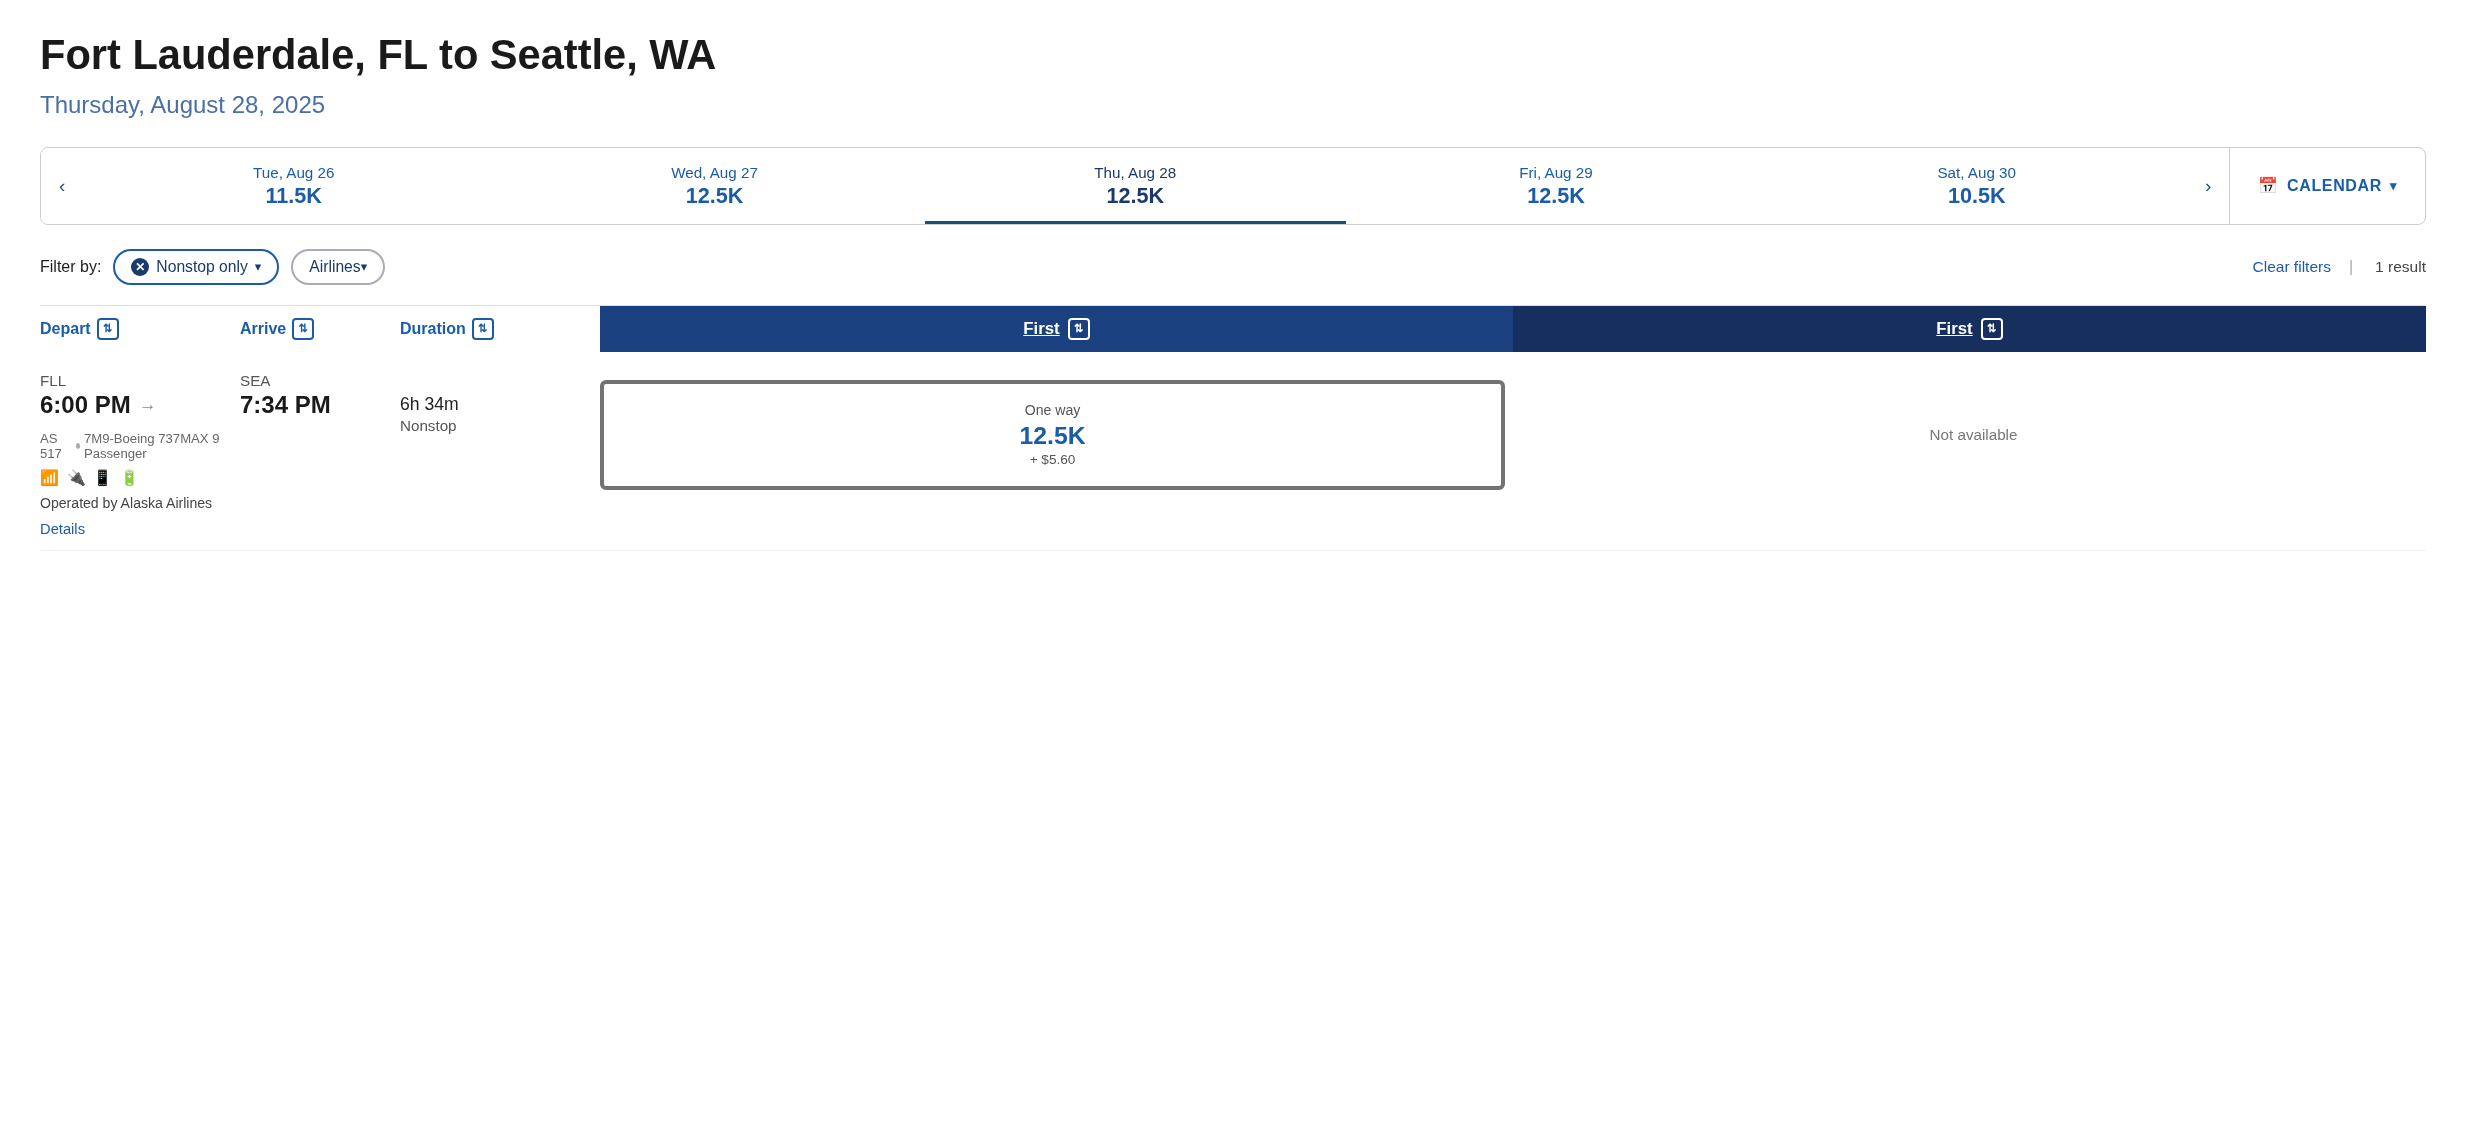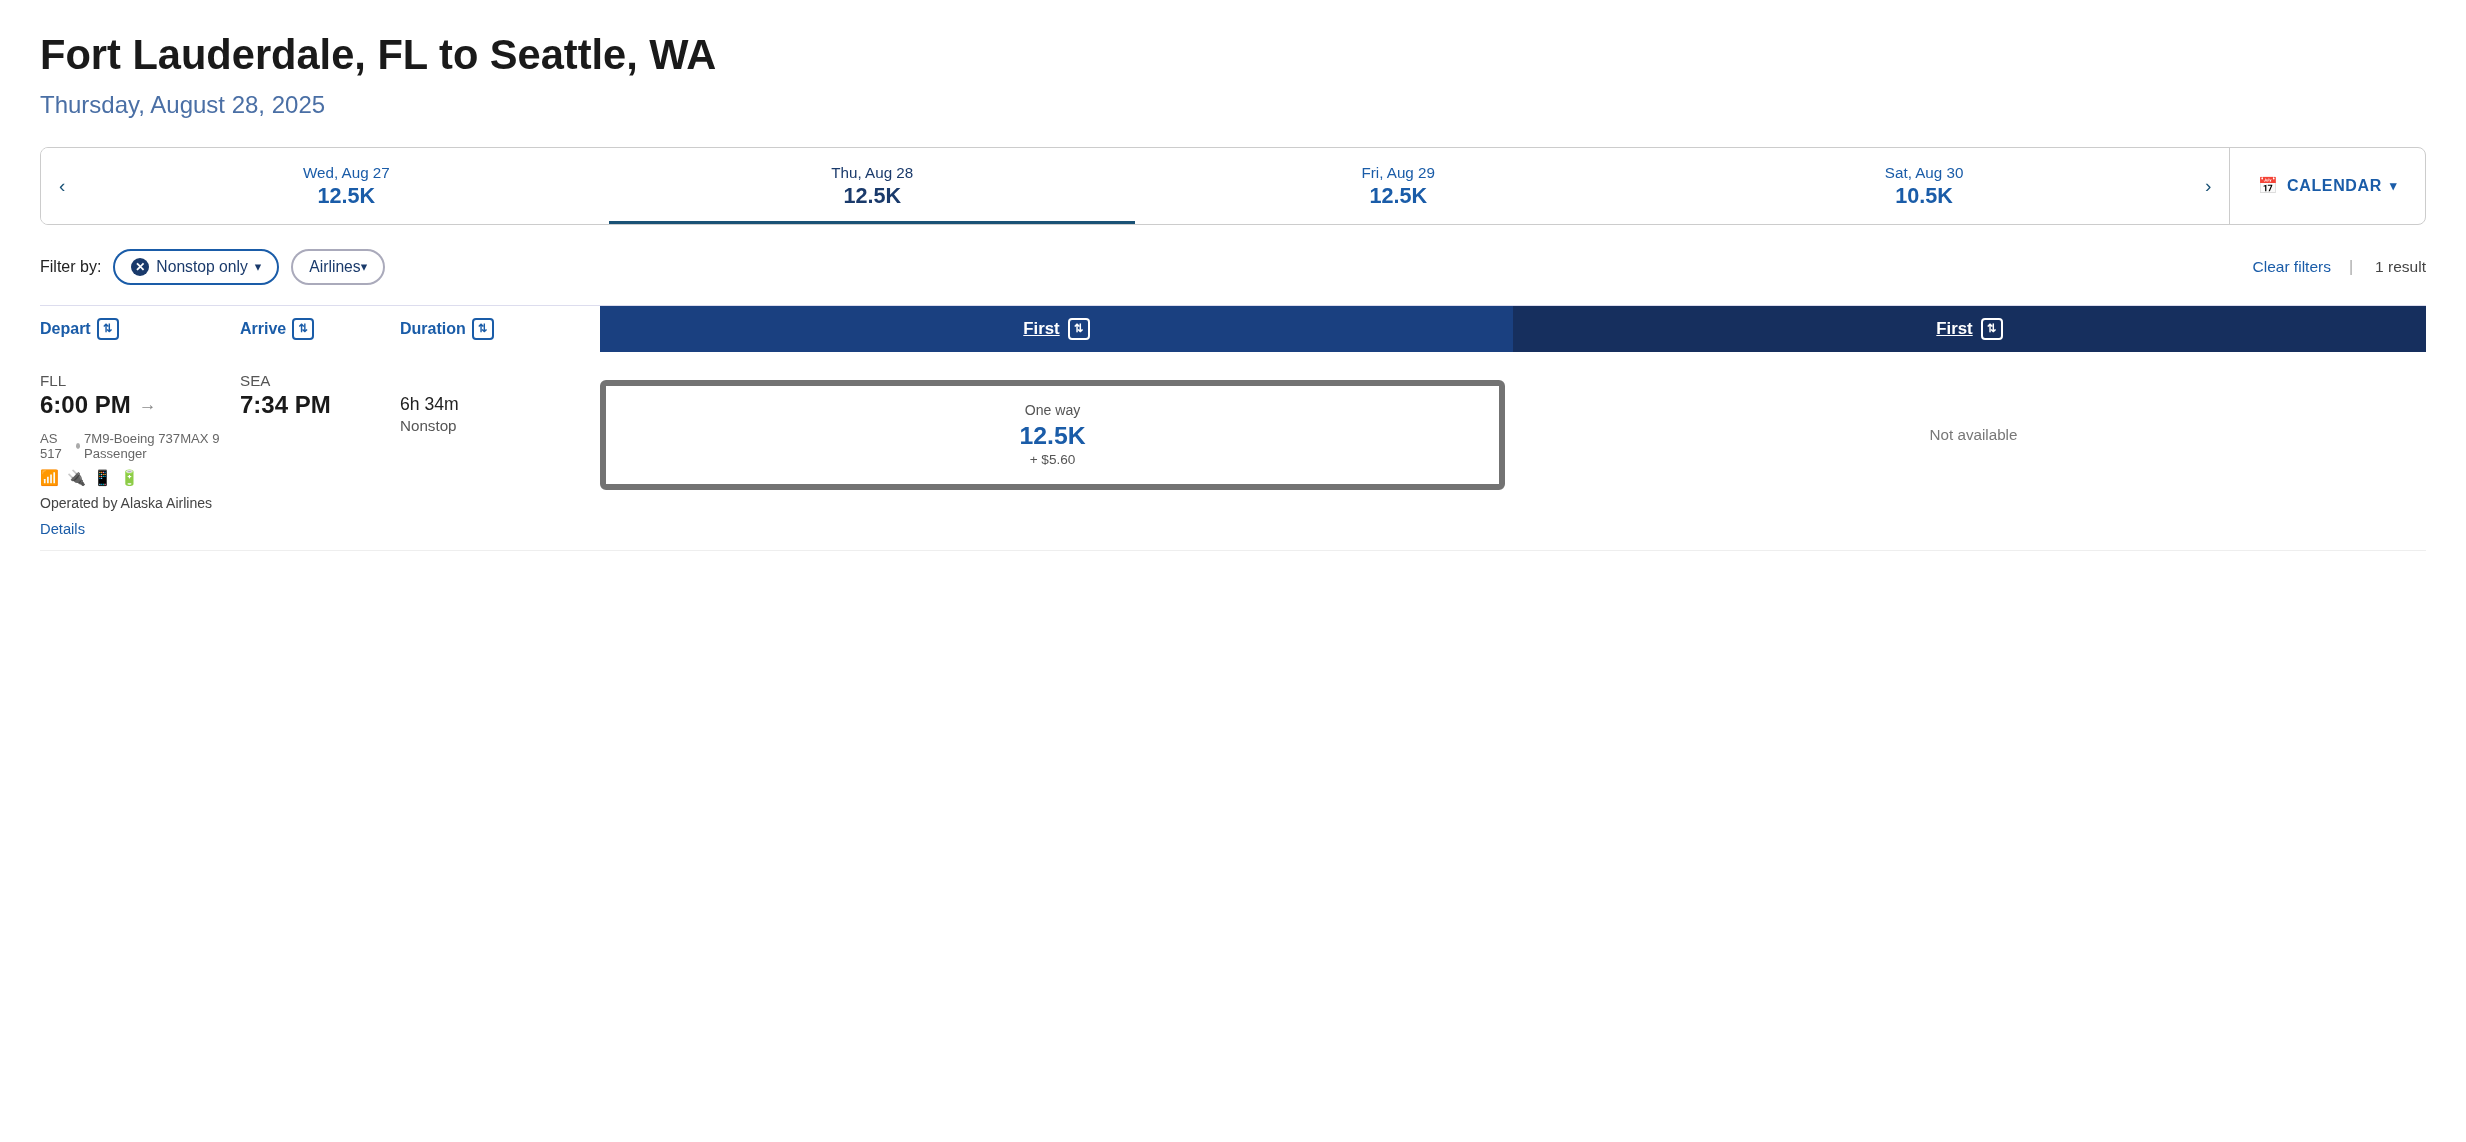--- a/index.html
+++ b/index.html
@@ -317,21 +317,21 @@
       font-weight: 500;
     }
     .nonstop-text {
       font-size: 0.95rem;
       color: #555;
       margin-top: 2px;
     }
 
     
     .price-cell {
-      border: 6px solid #737373;
+      border: 4px solid #737373;
       border-radius: 6px;
       margin: 8px 8px 0 0;
       padding: 6px 16px;
       display: flex;
       flex-direction: column;
       align-items: center;
       justify-content: center;
       min-height: 110px;
       cursor: pointer;
     }
@@ -370,20 +370,24 @@
 </head>
 <body>
 
 <h1 class="page-title">Fort Lauderdale, FL to Seattle, WA</h1>
 <p class="page-subtitle">Thursday, August 28, 2025</p>
 
 <div class="date-bar">
   <button class="date-bar-nav">‹</button>
 
   <div class="date-items">
+    <div class="date-item">
+      <span class="date-item-label">Tue, Aug 26</span>
+      <span class="date-item-price">11.5K</span>
+    </div>
     <div class="date-item">
       <span class="date-item-label">Wed, Aug 27</span>
       <span class="date-item-price">12.5K</span>
     </div>
     <div class="date-item active">
       <span class="date-item-label">Thu, Aug 28</span>
       <span class="date-item-price">12.5K</span>
     </div>
     <div class="date-item">
       <span class="date-item-label">Fri, Aug 29</span>

